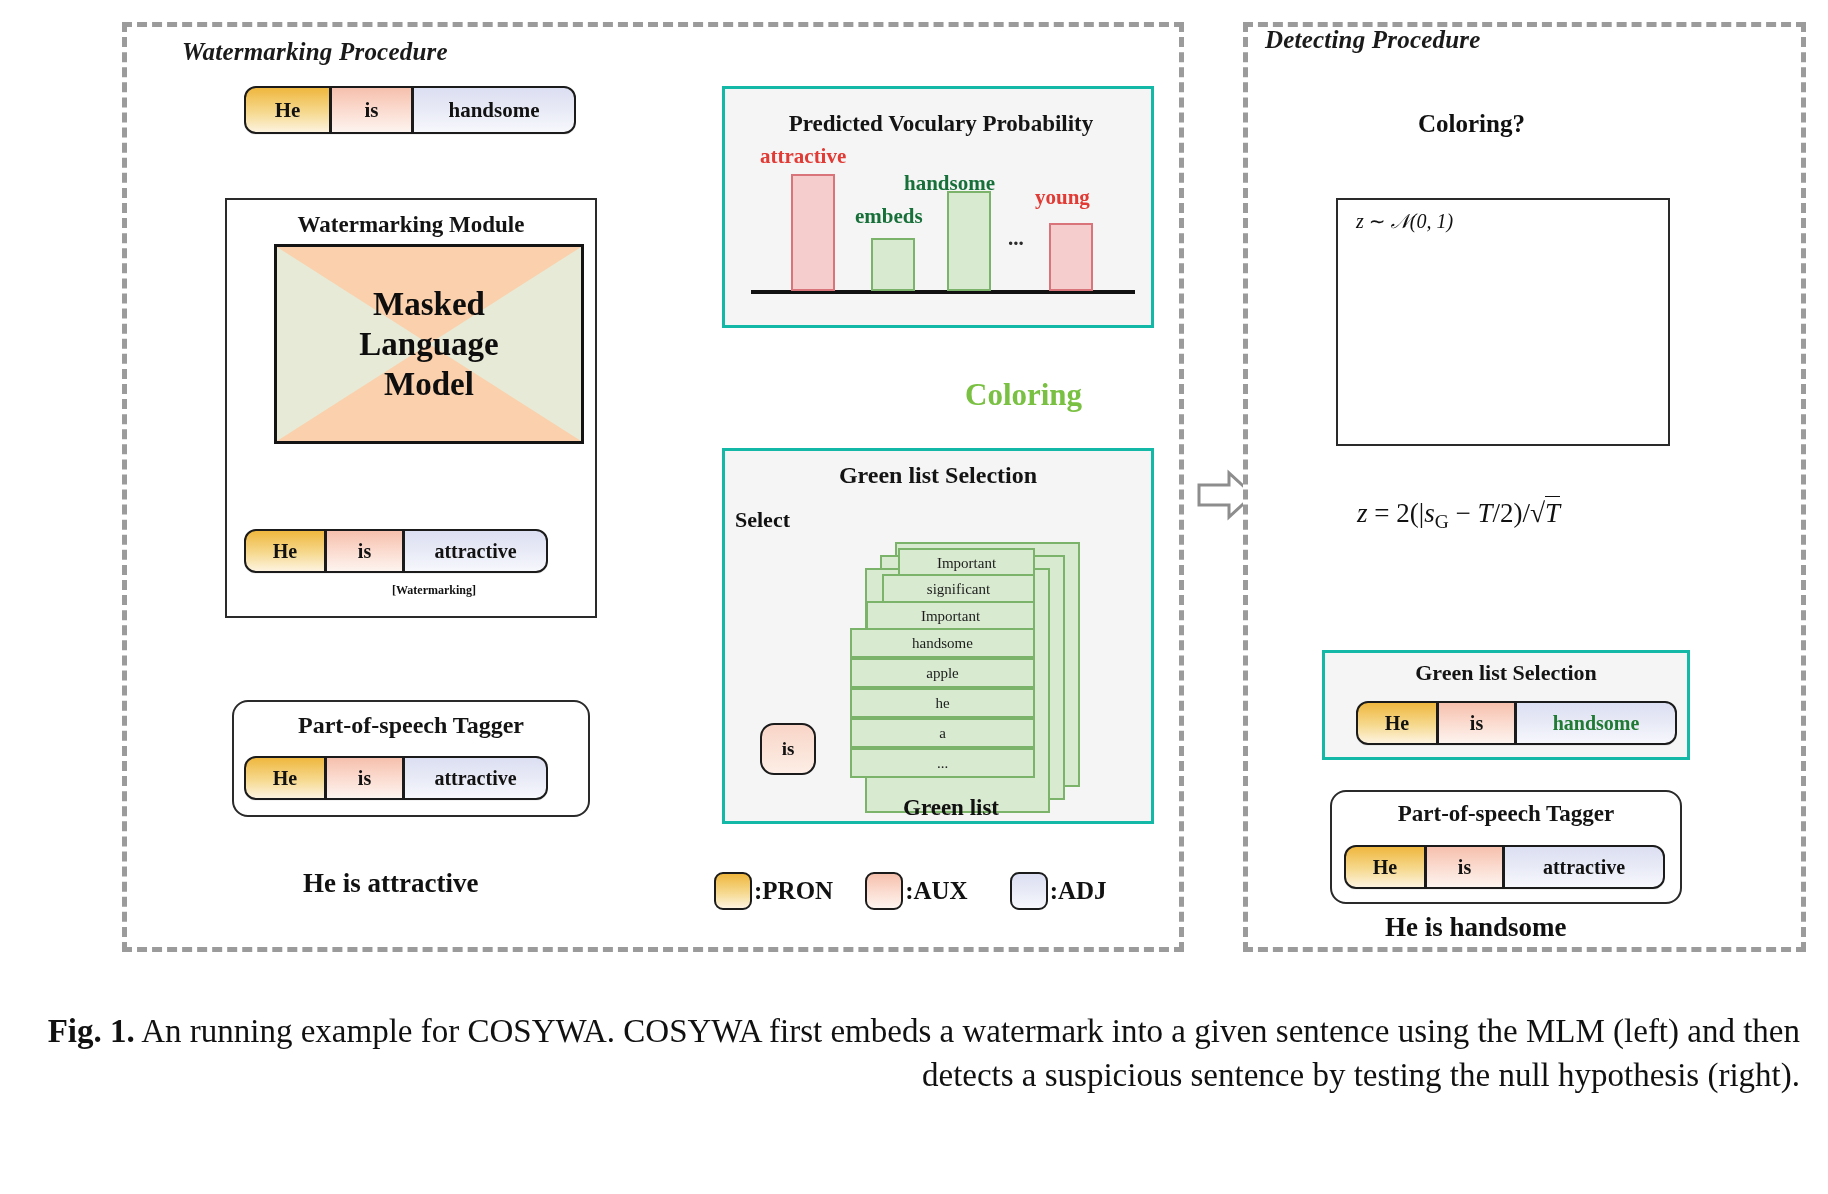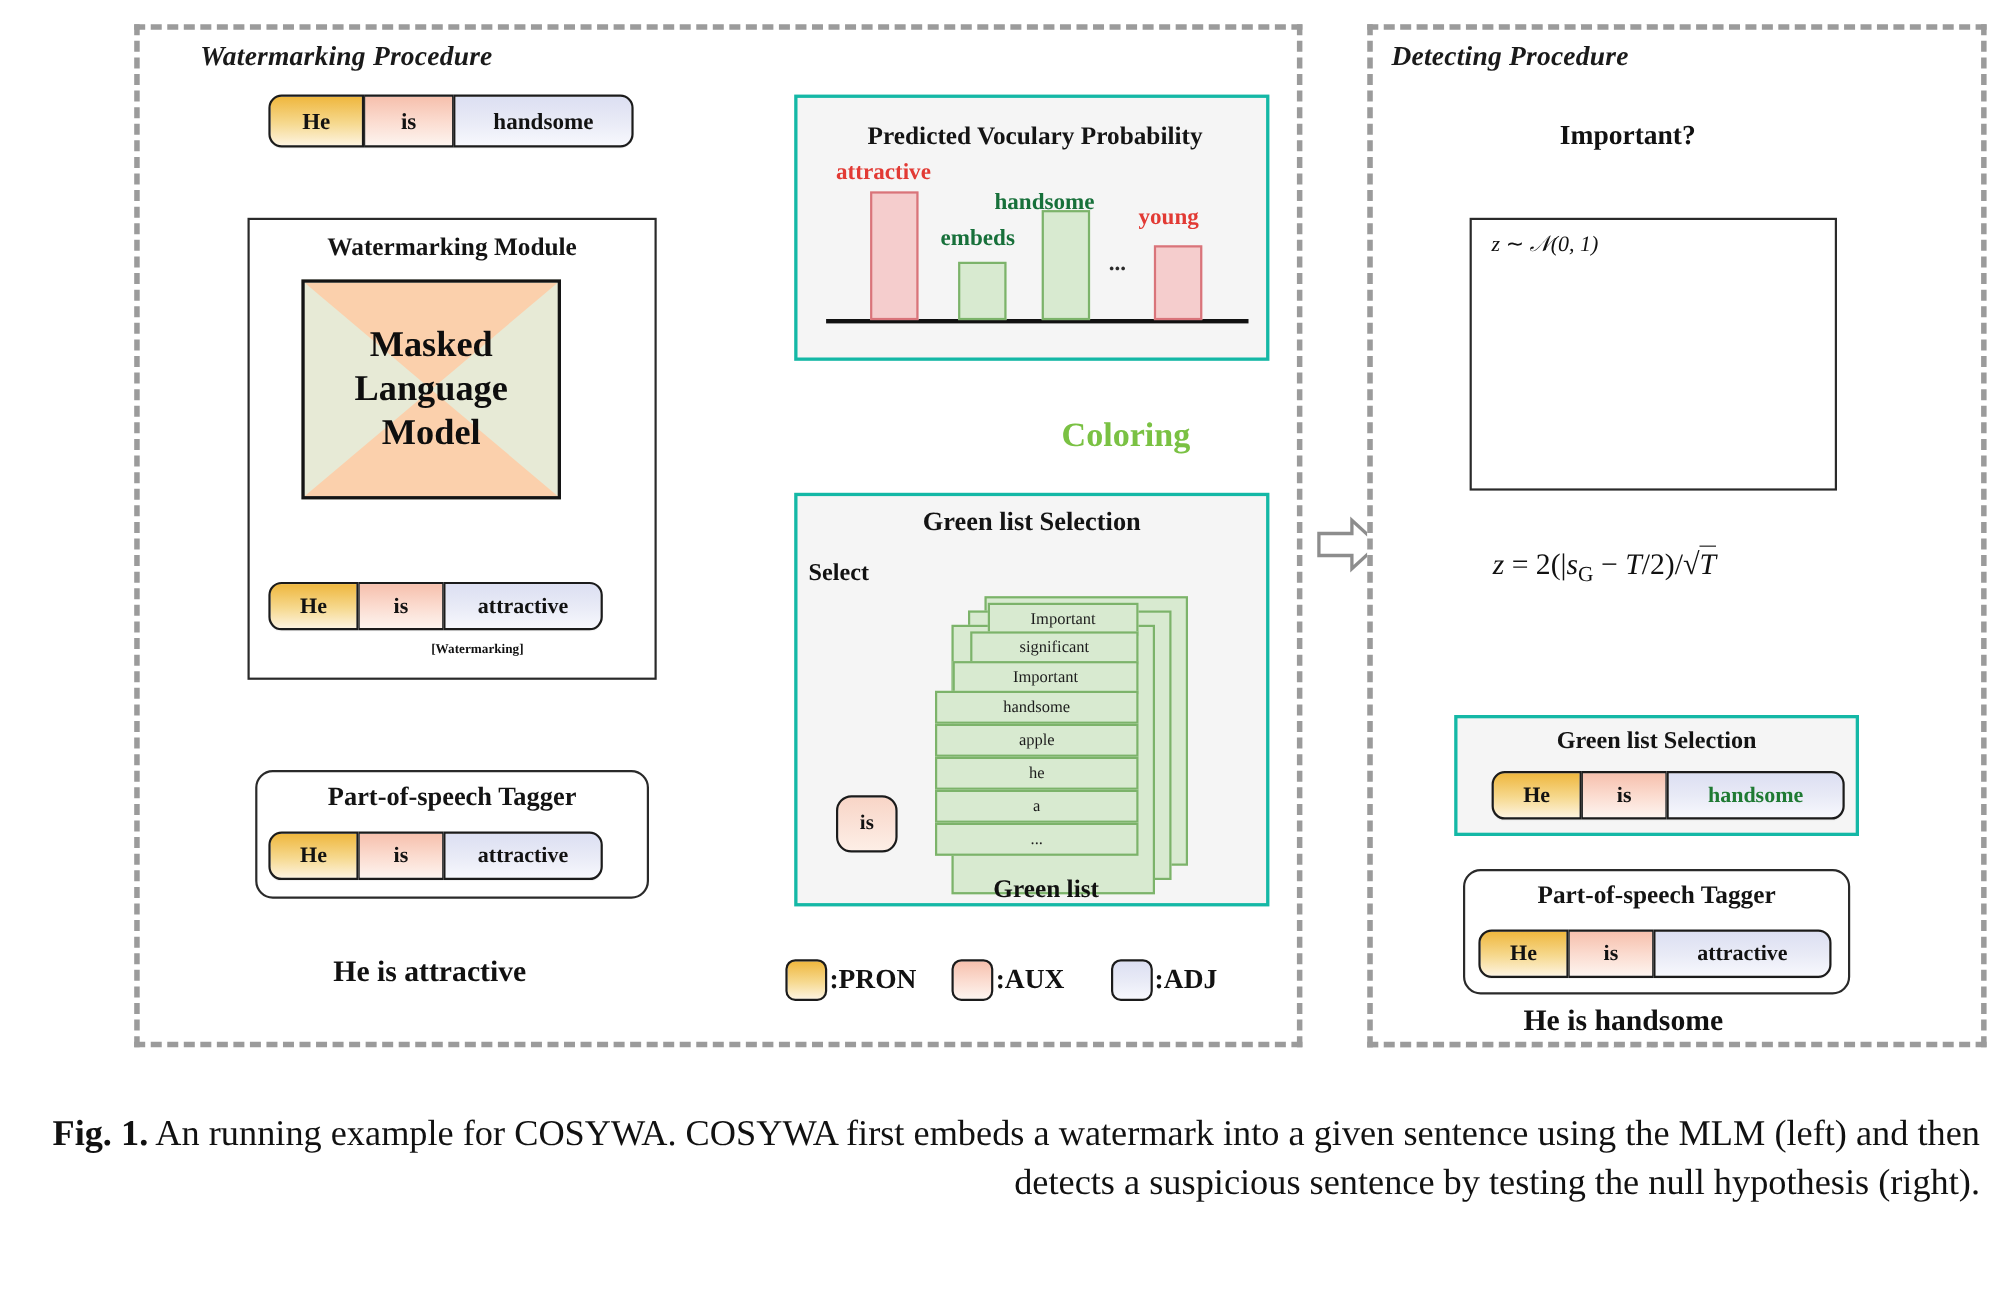--- a/index.html
+++ b/index.html
@@ -269,21 +269,21 @@
 
   <div class="tokens" style="left:244px; top:86px; height:48px;">
     <div class="chip pron first" style="width:87px;font-size:21px;">He</div>
     <div class="chip aux mid" style="width:81px;font-size:21px;">is</div>
     <div class="chip adj last" style="width:164px;font-size:21px;">handsome</div>
   </div>
 
   <div class="boxed" style="left:225px; top:198px; width:372px; height:420px;"></div>
   <div class="box-title" style="left:225px; top:212px; width:372px; font-size:23px;">Watermarking Module</div>
 
-  <div id="mlm-box" style="left:274px; top:254px; width:236px; height:200px;">
+  <div id="mlm-box" style="left:274px; top:244px; width:310px; height:200px;">
     <div class="tri-top"></div>
     <div class="tri-bot"></div>
     <div id="mlm-label">
       <span>Masked</span>
       <span>Language</span>
       <span>Model</span>
     </div>
   </div>
 
   <div class="tokens" style="left:244px; top:529px; height:44px;">
@@ -359,23 +359,23 @@
       <span class="legend-text">:AUX</span>
     </div>
     <div class="legend-item" style="margin-left:32px;">
       <span class="legend-swatch adj"></span>
       <span class="legend-text">:ADJ</span>
     </div>
   </div>
 
   <div class="panel" style="left:1243px; top:22px; width:263px; height:930px;"></div>
   <div class="panel" style="left:1243px; top:22px; width:563px; height:930px;"></div>
-  <div class="panel-title" style="left:1265px; top:38px;">Detecting Procedure</div>
-
-  <div class="plain-text" style="left:1418px; top:110px; font-size:25px; font-weight:bold;">Important?</div>
+  <div class="panel-title" style="left:1265px; top:26px;">Detecting Procedure</div>
+
+  <div class="plain-text" style="left:1418px; top:110px; font-size:25px; font-weight:bold;">Coloring?</div>
 
   <div class="boxed" style="left:1336px; top:198px; width:334px; height:248px; background:#ffffff;"></div>
   <div class="plain-text" style="left:1356px; top:209px; font-size:20px; font-style:italic; font-family:'Liberation Serif',serif;">
     <span>z</span><span style="font-style:normal;"> ∼ </span><span style="font-family:'Liberation Serif',serif;">𝒩(0, 1)</span>
   </div>
 
   <div class="plain-text" style="left:1357px; top:497px; font-size:27px; font-family:'Liberation Serif',serif;">
     <i>z</i> = 2(|<i>s</i><sub style="font-size:.72em">G</sub> − <i>T</i>/2)/<span style="font-size:1.02em;">√</span><span style="border-top:1.6px solid #111; padding-top:1px;"><i>T</i></span>
   </div>
 

